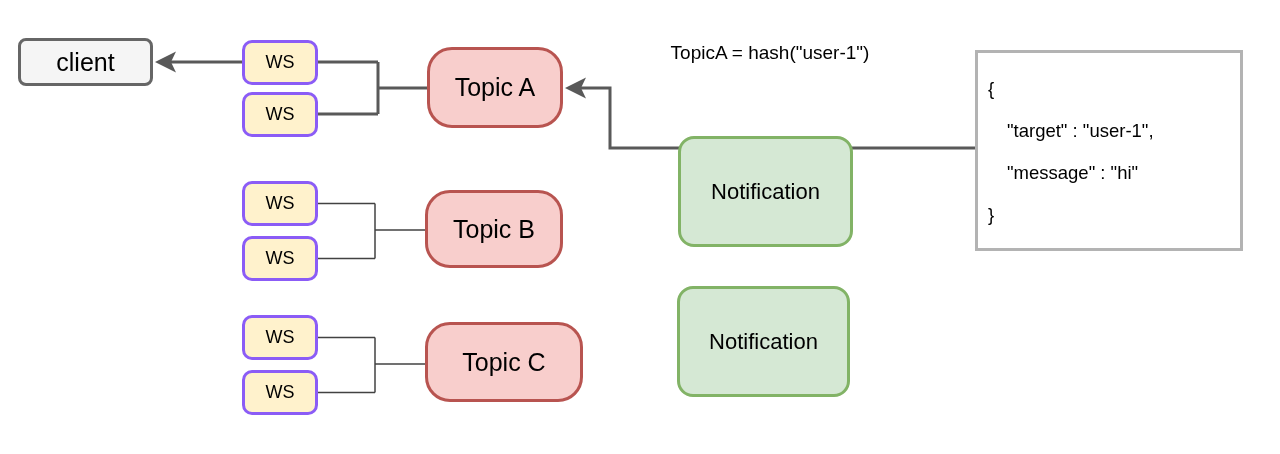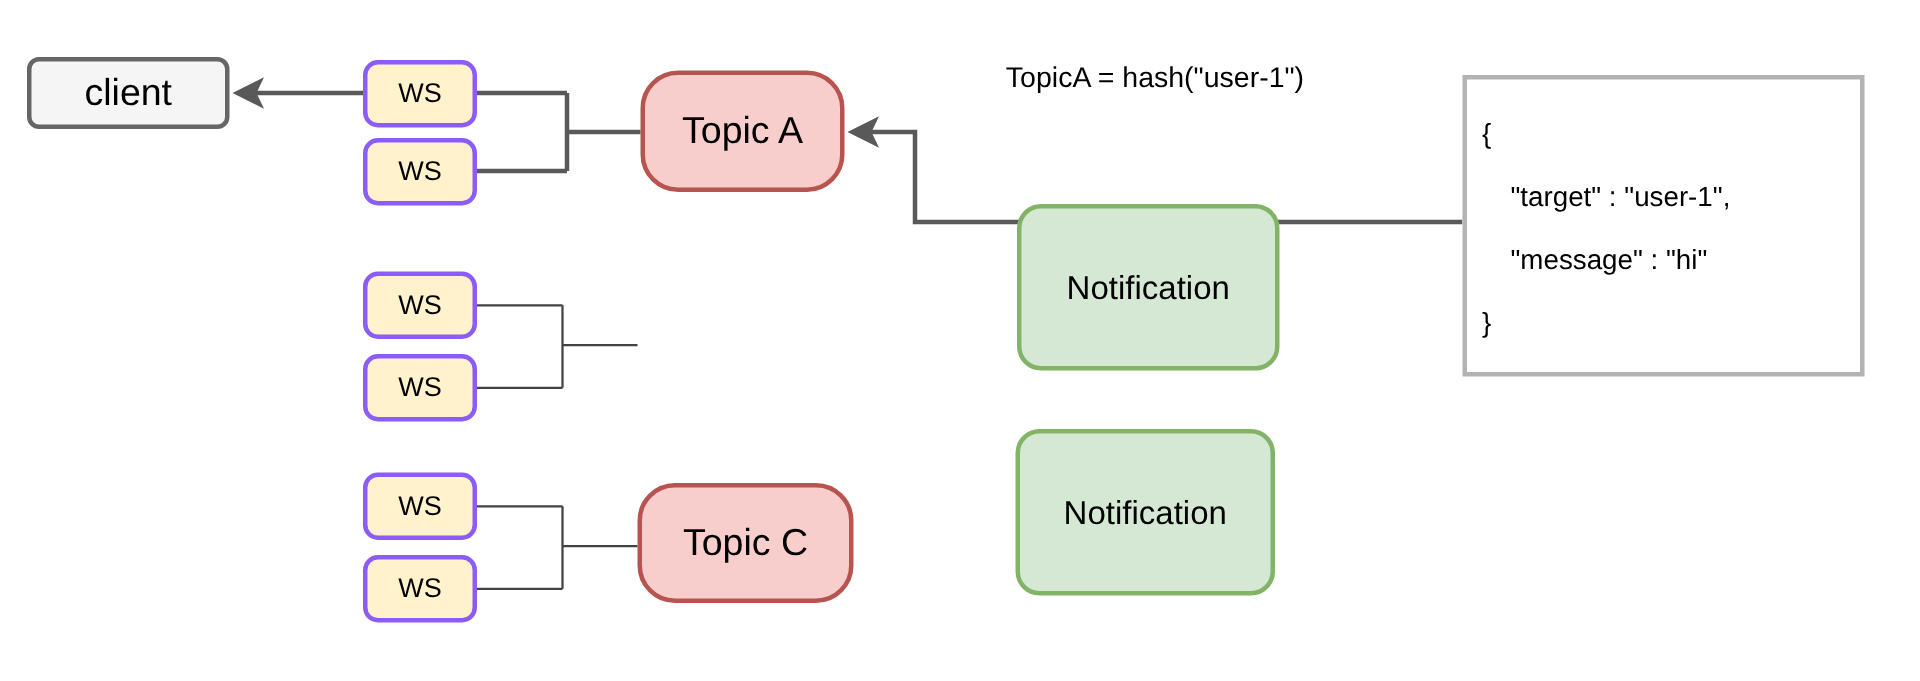--- a/index.html
+++ b/index.html
@@ -47,21 +47,21 @@
   .ws-b2 { left: 242px; top: 236px; }
   .ws-c1 { left: 242px; top: 315px; }
   .ws-c2 { left: 242px; top: 370px; }
   .topic-node {
     background: #f8cecc;
     border: 3px solid #b85450;
     font-size: 25px;
   }
   .topic-a { left: 427px; top: 47px;  width: 136px; height: 81px; }
   .topic-b { left: 425px; top: 190px; width: 138px; height: 78px; }
-  .topic-c { left: 425px; top: 322px; width: 144px; height: 80px; }
+  .topic-c { left: 425px; top: 322px; width: 158px; height: 80px; }
   .notification-node {
     background: #d5e8d4;
     border: 3px solid #82b366;
     border-radius: 16px;
     font-size: 22px;
     margin-top: 44px;
   }
   .notification-1 { left: 678px; top: 92px;  width: 175px; height: 111px; }
   .notification-2 { left: 677px; top: 242px; width: 173px; height: 111px; }
   .hash-label {
@@ -118,20 +118,21 @@
   <div class="node client-node">client</div>
 
   <div class="node ws-node ws-a1">WS</div>
   <div class="node ws-node ws-a2">WS</div>
   <div class="node ws-node ws-b1">WS</div>
   <div class="node ws-node ws-b2">WS</div>
   <div class="node ws-node ws-c1">WS</div>
   <div class="node ws-node ws-c2">WS</div>
 
   <div class="node topic-node topic-a">Topic A</div>
+  <div class="node topic-node topic-b">Topic B</div>
   <div class="node topic-node topic-c">Topic C</div>
 
   <div class="node notification-node notification-1">Notification</div>
   <div class="node notification-node notification-2">Notification</div>
 
   <div class="hash-label">TopicA = hash("user-1")</div>
 
   <div class="json-box">
     <div class="json-line">{</div>
     <div class="json-line indent">"target" : "user-1",</div>

